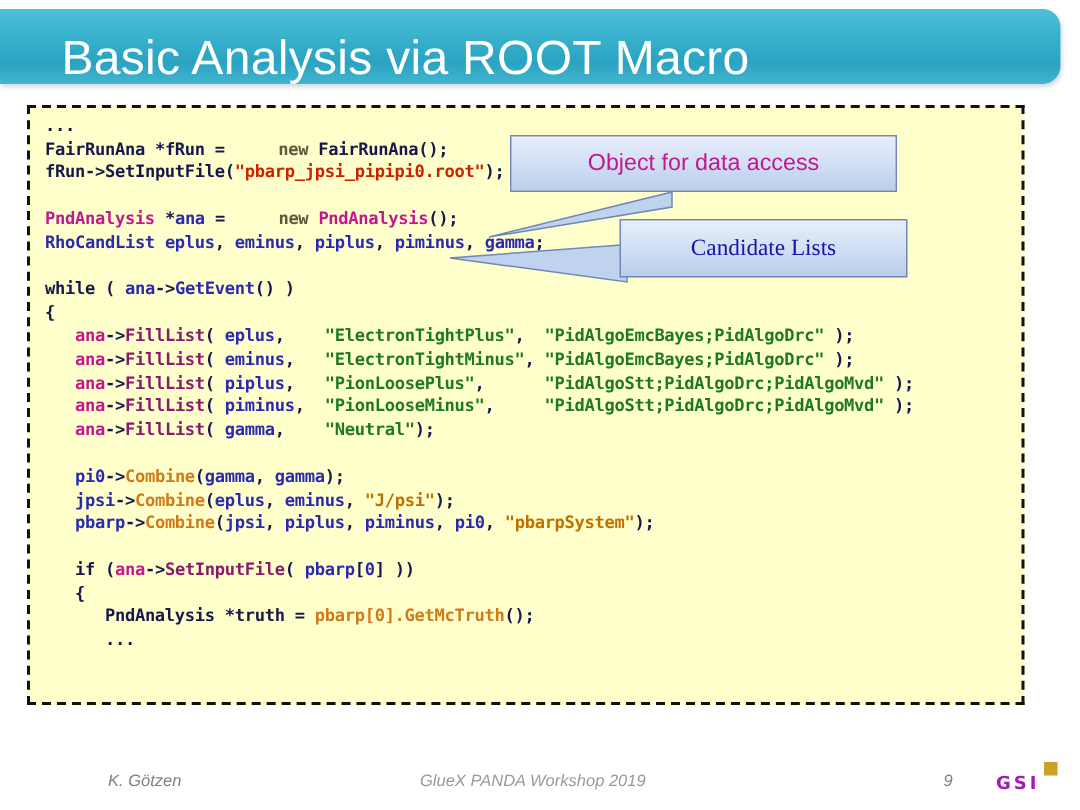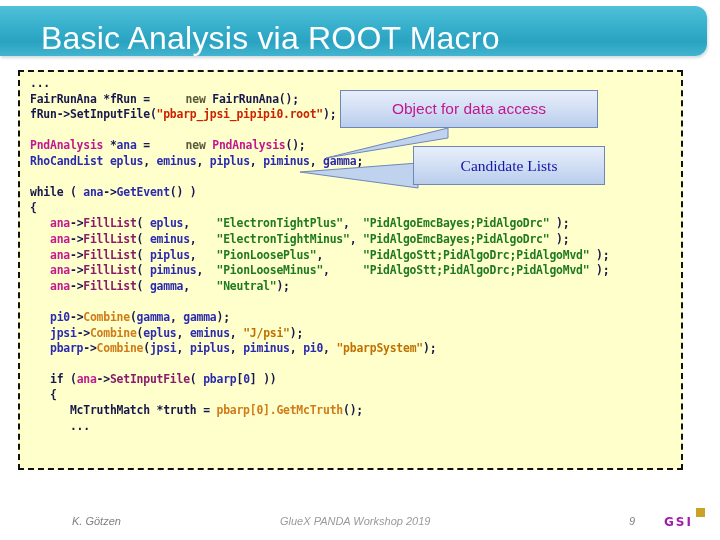--- a/index.html
+++ b/index.html
@@ -197,21 +197,21 @@
    <span class="tok-type">ana</span><span class="tok-punct">-&gt;</span><span class="tok-meth">FillList</span><span class="tok-punct">(</span> <span class="tok-var">piplus</span><span class="tok-punct">,</span>   <span class="tok-str2">"PionLoosePlus"</span><span class="tok-punct">,</span>      <span class="tok-str2">"PidAlgoStt;PidAlgoDrc;PidAlgoMvd"</span> <span class="tok-punct">);</span>
    <span class="tok-type">ana</span><span class="tok-punct">-&gt;</span><span class="tok-meth">FillList</span><span class="tok-punct">(</span> <span class="tok-var">piminus</span><span class="tok-punct">,</span>  <span class="tok-str2">"PionLooseMinus"</span><span class="tok-punct">,</span>     <span class="tok-str2">"PidAlgoStt;PidAlgoDrc;PidAlgoMvd"</span> <span class="tok-punct">);</span>
    <span class="tok-type">ana</span><span class="tok-punct">-&gt;</span><span class="tok-meth">FillList</span><span class="tok-punct">(</span> <span class="tok-var">gamma</span><span class="tok-punct">,</span>    <span class="tok-str2">"Neutral"</span><span class="tok-punct">);</span>
 
    <span class="tok-var">pi0</span><span class="tok-punct">-&gt;</span><span class="tok-meth2">Combine</span><span class="tok-punct">(</span><span class="tok-var">gamma</span><span class="tok-punct">,</span> <span class="tok-var">gamma</span><span class="tok-punct">);</span>
    <span class="tok-var">jpsi</span><span class="tok-punct">-&gt;</span><span class="tok-meth2">Combine</span><span class="tok-punct">(</span><span class="tok-var">eplus</span><span class="tok-punct">,</span> <span class="tok-var">eminus</span><span class="tok-punct">,</span> <span class="tok-str3">"J/psi"</span><span class="tok-punct">);</span>
    <span class="tok-var">pbarp</span><span class="tok-punct">-&gt;</span><span class="tok-meth2">Combine</span><span class="tok-punct">(</span><span class="tok-var">jpsi</span><span class="tok-punct">,</span> <span class="tok-var">piplus</span><span class="tok-punct">,</span> <span class="tok-var">piminus</span><span class="tok-punct">,</span> <span class="tok-var">pi0</span><span class="tok-punct">,</span> <span class="tok-str3">"pbarpSystem"</span><span class="tok-punct">);</span>
 
    <span class="tok-plain">if (</span><span class="tok-type">ana</span><span class="tok-punct">-&gt;</span><span class="tok-meth">SetInputFile</span><span class="tok-punct">(</span> <span class="tok-var">pbarp</span><span class="tok-punct">[</span><span class="tok-var">0</span><span class="tok-punct">]</span> <span class="tok-punct">))</span>
    <span class="tok-plain">{</span>
-      <span class="tok-plain">McTruthMatch *truth</span> <span class="tok-punct">=</span> <span class="tok-meth2">pbarp[0].GetMcTruth</span><span class="tok-punct">();</span>
+      <span class="tok-plain">PndAnalysis *truth</span> <span class="tok-punct">=</span> <span class="tok-meth2">pbarp[0].GetMcTruth</span><span class="tok-punct">();</span>
       <span class="tok-plain">...</span></pre>
   </div>
 
   <svg class="tail" style="left:326px; top:124px;" width="130" height="36" viewBox="0 0 130 36">
     <polygon points="0,34 122,4 122,14" fill="#bfd2ee" stroke="#6f86b8" stroke-width="1"></polygon>
   </svg>
   <svg class="tail" style="left:300px; top:160px;" width="125" height="32" viewBox="0 0 125 32">
     <polygon points="0,12 118,3 118,28" fill="#bfd2ee" stroke="#6f86b8" stroke-width="1"></polygon>
   </svg>
 

